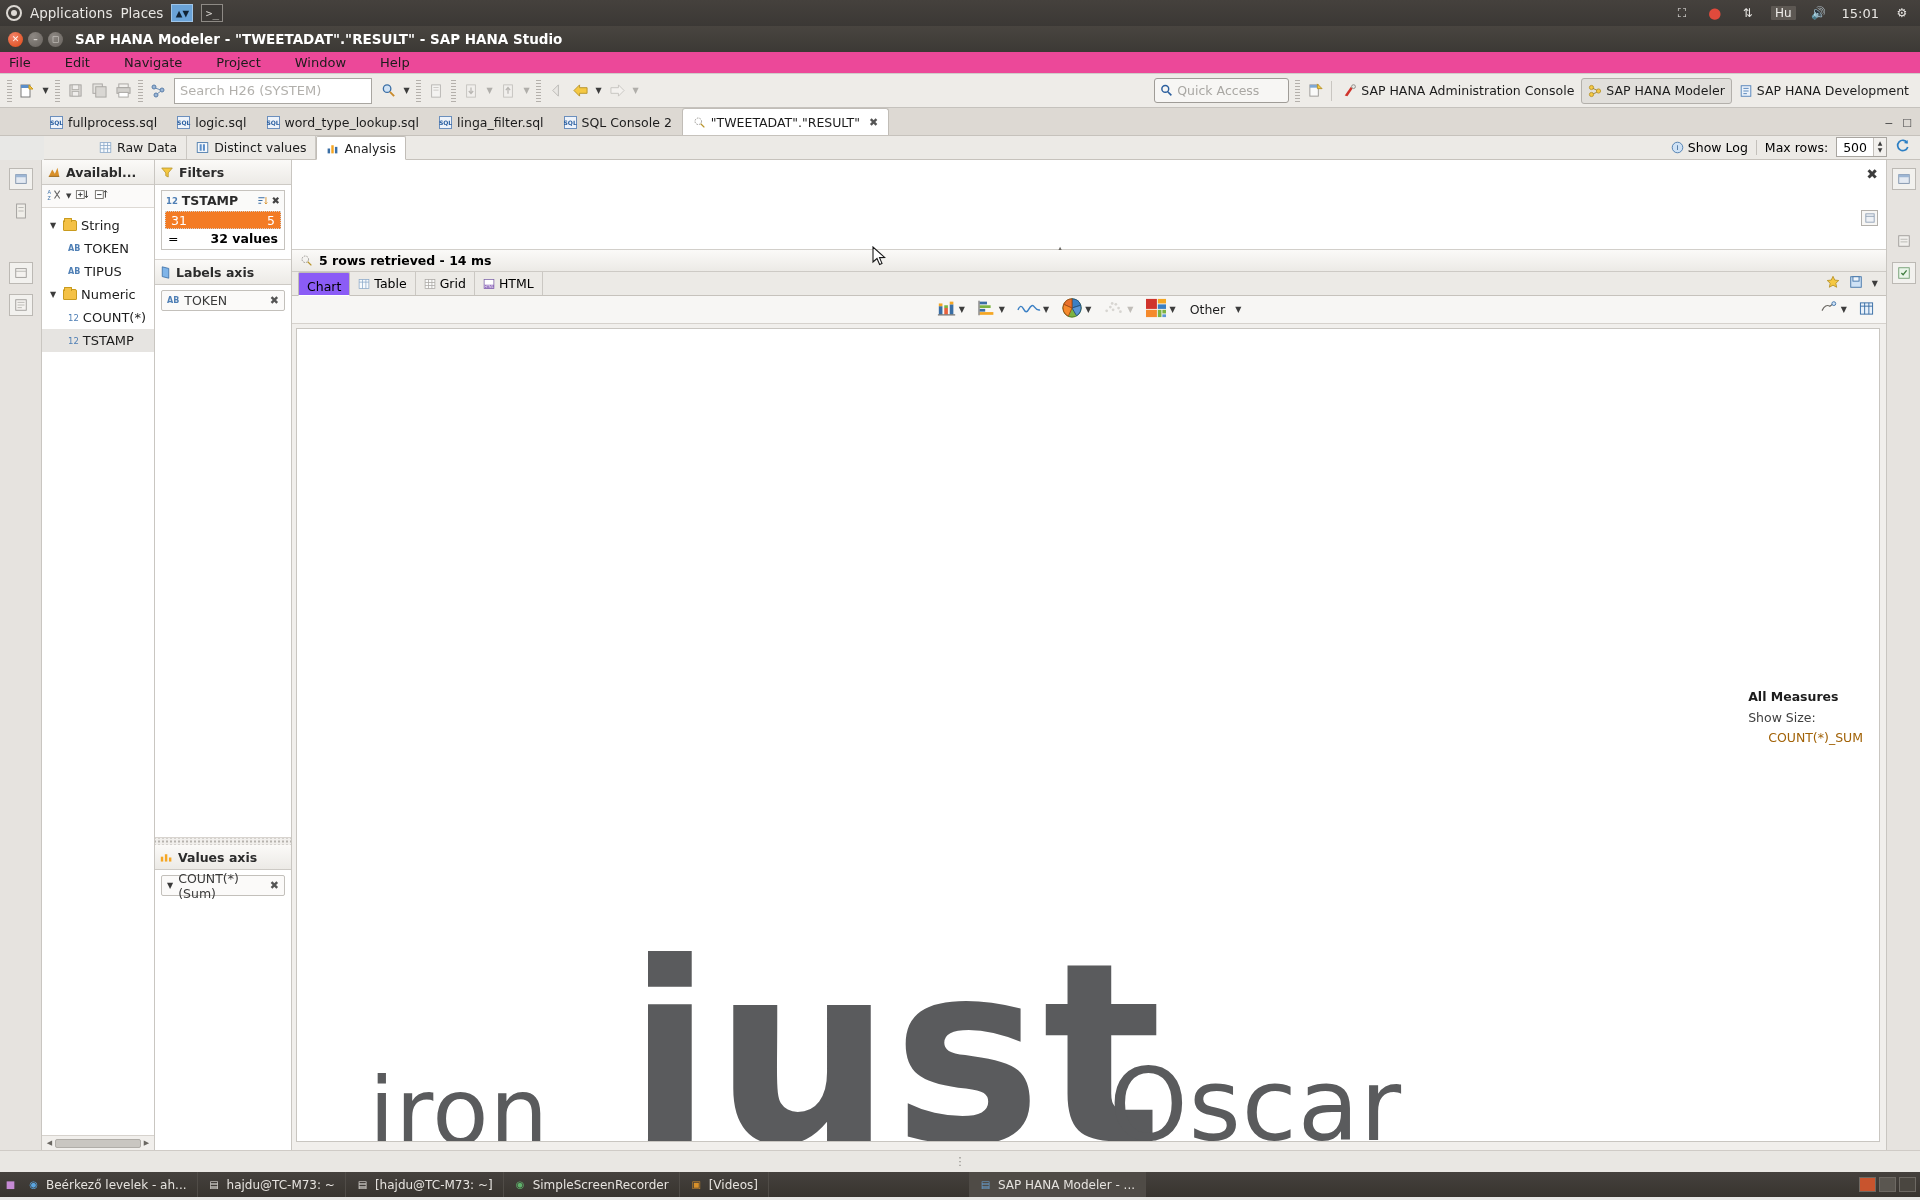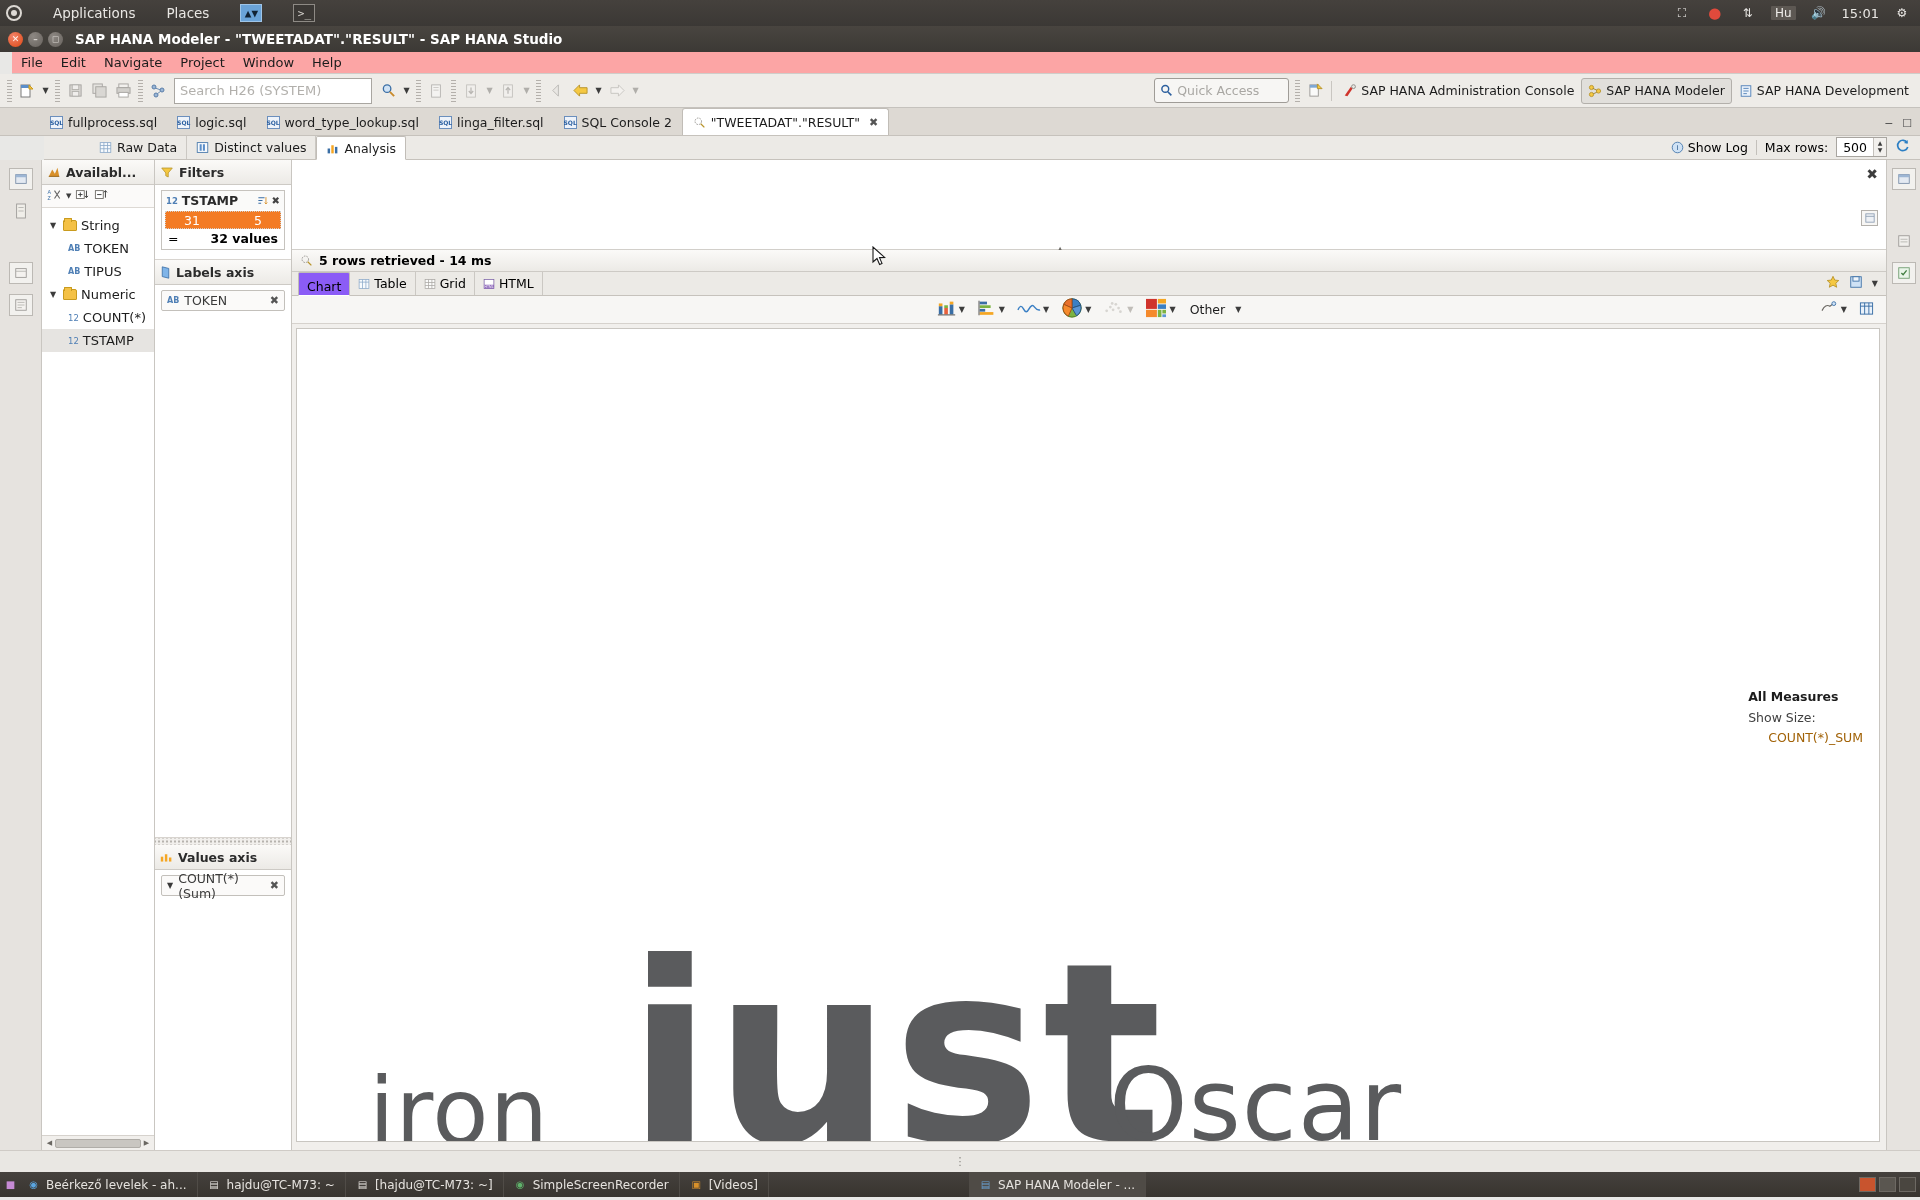--- a/index.html
+++ b/index.html
@@ -13,21 +13,21 @@
 
   
   .unity-panel {
     height: 26px; width: 100%;
     background: linear-gradient(to bottom, #45413d, #3b3835);
     display: flex; align-items: center;
     color: #e9e7e4; font-size: 13.5px;
     padding: 0 6px;
     position: relative;
   }
-  .unity-left { display: flex; align-items: center; gap: 31px; }
+  .unity-left { display: flex; align-items: center; gap: 8px; }
   .unity-logo {
     width: 16px; height: 16px; border-radius: 50%;
     border: 2px solid #dcd8d3; position: relative;
     display: inline-block;
   }
   .unity-logo::after {
     content: ""; position: absolute; left: 3px; top: 3px;
     width: 6px; height: 6px; border-radius: 50%; background: #dcd8d3;
   }
   .unity-item { cursor: default; white-space: nowrap; }
@@ -63,24 +63,24 @@
   .wbtns { display: flex; gap: 5px; align-items: center; margin-right: 12px; }
   .wbtn { width: 15px; height: 15px; border-radius: 50%;
     display: inline-flex; align-items: center; justify-content: center;
     font-size: 9px; color: #4a4540; font-weight: bold; }
   .wbtn.close { background: radial-gradient(circle at 35% 30%, #f4846a, #dd4814); color: #fff3ee; }
   .wbtn.min { background: radial-gradient(circle at 35% 30%, #8d8883, #66615c); color: #d6d2ce; }
   .wbtn.max { background: radial-gradient(circle at 35% 30%, #8d8883, #66615c); color: #d6d2ce; }
 
   
   .menubar {
-    height: 22px; background: #fca5a5;
-    display: flex; align-items: center; gap: 0px;
+    height: 22px; background: #ec4899;
+    display: flex; align-items: center; gap: 16px;
     border-bottom: 1px solid #cfcdc9;
-    font-size: 13px; color: #1c1c1c; margin-left: 12px;
+    font-size: 13px; color: #1c1c1c;
   }
   .menubar span { padding: 2px 9px; cursor: default; }
 
   
   .toolbar {
     height: 34px; background: #eeece8;
     border-bottom: 1px solid #c5c2bd;
     display: flex; align-items: center; padding: 0 4px;
     position: relative;
   }
@@ -258,21 +258,21 @@
   }
   .filter-head {
     display: flex; align-items: center; gap: 4px;
     padding: 2px 4px; background: #fafaf9; font-size: 12.5px;
     font-weight: bold; color: #2b2b2b;
   }
   .filter-bar {
     height: 18px; margin: 1px 3px; background: #f37b24;
     border: 1px dotted #d4d1cc;
     display: flex; align-items: center; justify-content: space-between;
-    padding: 0 18px; color: #fff; font-size: 12.5px;
+    padding: 0 5px; color: #fff; font-size: 12.5px;
   }
   .filter-foot {
     display: flex; align-items: center; justify-content: space-between;
     padding: 1px 6px 3px 6px; font-size: 12.5px;
   }
   .filter-foot .cnt { font-weight: bold; }
   .chip {
     margin: 5px 6px; height: 21px; background: #fbfaf9;
     border: 1px solid #c3c0bb; border-radius: 2px;
     display: flex; align-items: center; gap: 5px; padding: 0 5px;

